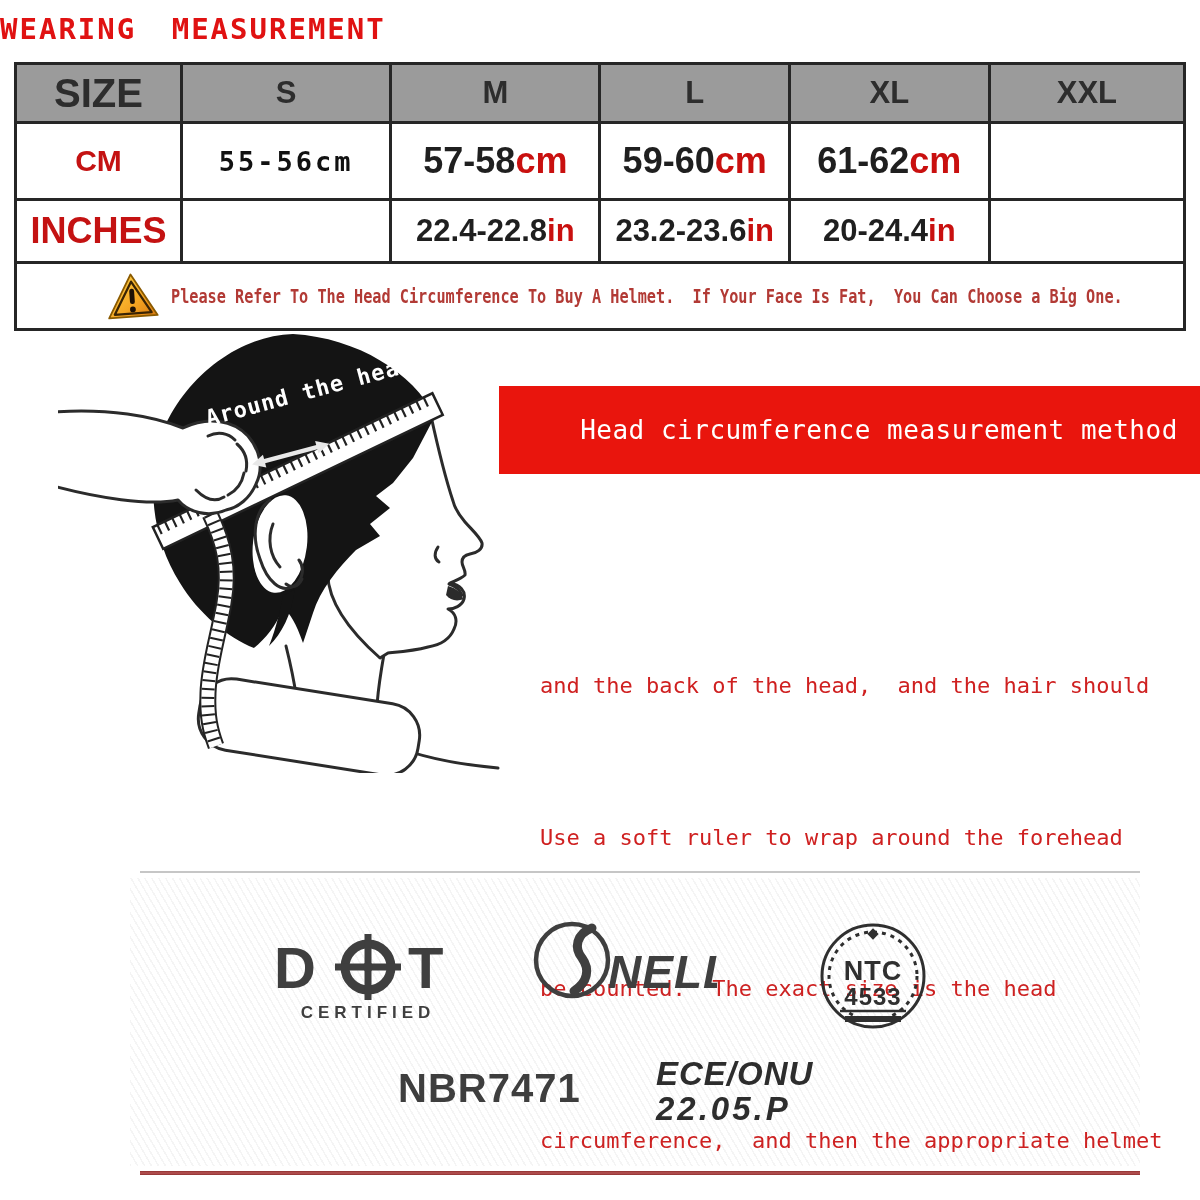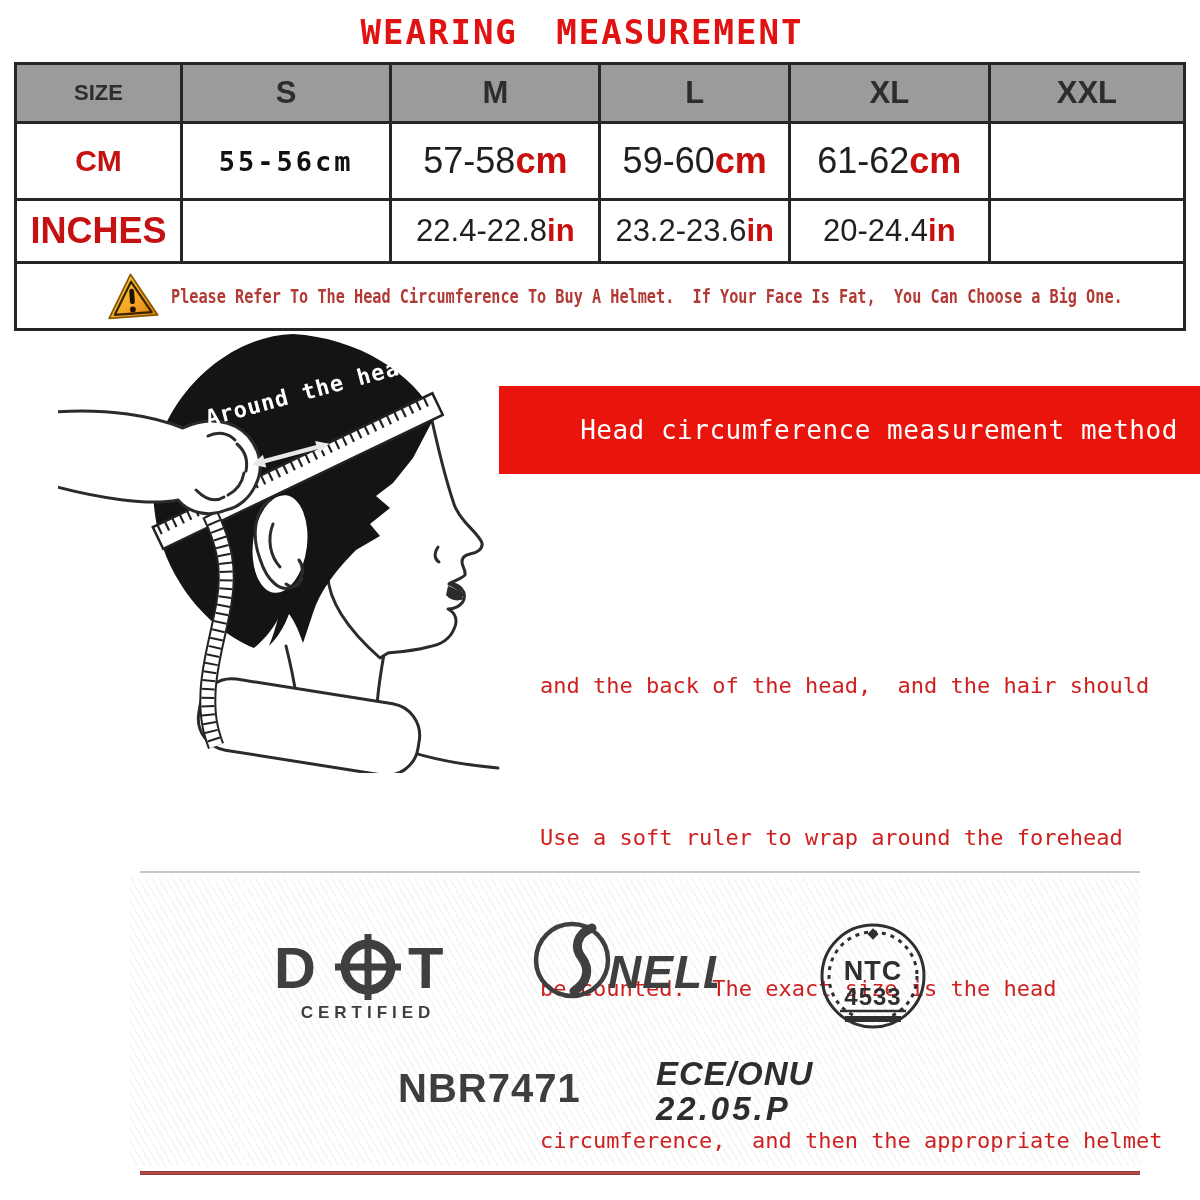--- a/index.html
+++ b/index.html
@@ -1,37 +1,37 @@
 <!DOCTYPE html>
 <html><head>
 <meta charset="utf-8">
 <style>
   html,body{margin:0;padding:0;background:#fff;}
   #stage{position:relative;width:1200px;height:1200px;background:#ffffff;overflow:hidden;
          font-family:"Liberation Sans",sans-serif;}
 
   
-  .title{position:absolute;left:0;top:12px;width:1164px;text-align:center;
-         font-family:"DejaVu Sans Mono",monospace;font-weight:bold;font-size:34px;
+  .title{position:absolute;left:0;top:12px;width:1164px;
+         font-family:"DejaVu Sans Mono",monospace;font-weight:bold;font-size:29px;
          letter-spacing:2px;word-spacing:16px;color:#e01212;}
 
   
   table.size{position:absolute;left:14px;top:62px;width:1172px;border-collapse:collapse;
              table-layout:fixed;}
   table.size td,table.size th{border:3px solid #262626;text-align:center;vertical-align:middle;
              padding:0;overflow:hidden;}
   tr.hdr th{height:56px;background:#9b9b9b;color:#2d2d2d;font-size:31px;font-weight:600;
             font-family:"Liberation Sans",sans-serif;}
-  tr.hdr th:first-child{font-size:22px;font-weight:700;}
+  tr.hdr th:first-child{font-size:40px;font-weight:700;}
   tr.cm td{height:74px;}
   tr.inch td{height:60px;}
   .rowlab{color:#c41212;font-weight:700;font-size:30px;}
   .mono-val{font-family:"DejaVu Sans Mono",monospace;font-weight:bold;font-size:27px;
             letter-spacing:3px;color:#111;}
-  .num{color:#1f1f1f;font-weight:400;font-size:36px;}
+  .num{color:#1f1f1f;font-weight:700;font-size:36px;}
   .unit{color:#c9100f;font-weight:700;font-size:36px;}
   tr.inch .num,tr.inch .unit{font-size:31px;}
   tr.note td{height:64px;}
   .notewrap{display:flex;align-items:center;}
   .notewrap svg{margin-left:88px;flex:0 0 auto;}
   .notetext{display:inline-block;transform:scaleX(0.8);transform-origin:left center;
             white-space:pre;font-family:"DejaVu Sans Mono",monospace;font-weight:600;
             font-size:19px;color:#b23a35;margin-left:12px;}
 
   

